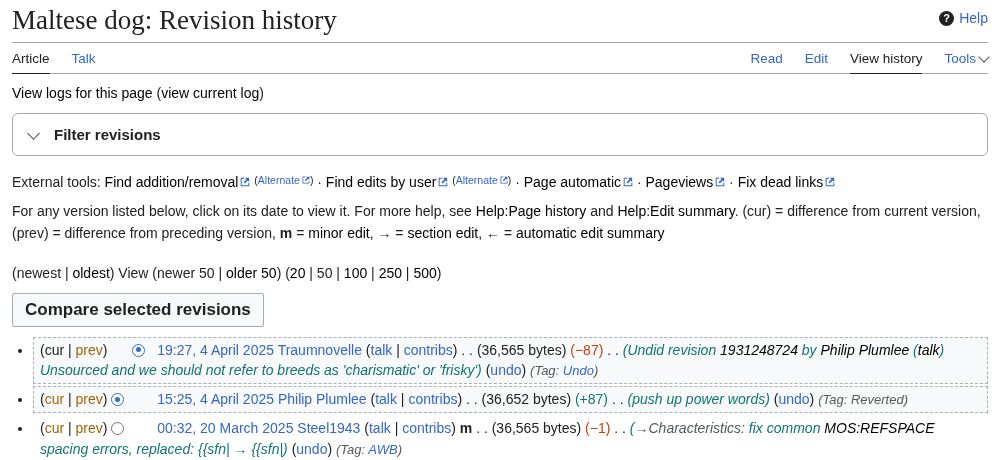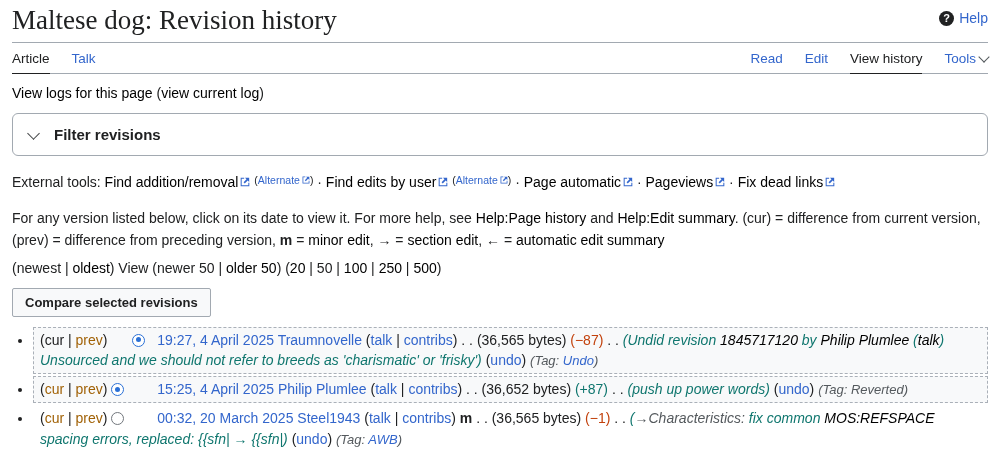--- a/index.html
+++ b/index.html
@@ -18,23 +18,23 @@
   .tabgroup{display:flex;gap:22px;align-items:center;}
   .tab{padding:8px 0 7px;color:#3366cc;cursor:pointer;}
   .tab.active{color:#202122;border-bottom:1px solid #202122;margin-bottom:-1px;cursor:default;}
   .chev{width:7px;height:7px;border-right:1.6px solid #54595d;border-bottom:1.6px solid #54595d;transform:rotate(45deg);display:inline-block;margin:0 0 2px 4px;}
 
   .viewlogs{margin-top:11px;}
   .filterbox{margin-top:12px;border:1px solid #a2a9b1;border-radius:6px;padding:12px 16px;font-weight:bold;font-size:15px;display:flex;align-items:center;gap:16px;cursor:pointer;color:#202122;}
   .filterbox .chev{width:8px;height:8px;border-color:#404244;margin:0 0 3px;}
 
   .exttools{margin-top:15px;}
-  .helppara{margin-top:18px;line-height:1.55;}
-  .pagination{margin-top:8px;}
-  .compare-btn{margin-top:12px;display:inline-block;background:#f8f9fa;border:1px solid #a2a9b1;border-radius:2px;padding:6px 12px;font-weight:bold;font-size:13px;color:#202122;cursor:pointer;font-family:inherit;}
+  .helppara{margin-top:11px;line-height:1.55;}
+  .pagination{margin-top:20px;}
+  .compare-btn{margin-top:12px;display:inline-block;background:#f8f9fa;border:1px solid #a2a9b1;border-radius:2px;padding:6px 12px;font-weight:bold;font-size:17px;color:#202122;cursor:pointer;font-family:inherit;}
 
   
   .seg-plain{color:#202122;}
   .seg-link{color:#000000;}
   .seg-bold{font-weight:bold;}
   .seg-gray{color:#54595d;}
   .seg-small,.seg-smalllink{font-size:10.5px;vertical-align:3px;}
   .seg-smalllink{color:#3366cc;}
   .seg-taglink{color:#3366cc;}
   .extico{margin-left:2px;}
@@ -122,21 +122,21 @@
     <li class="rev selected">
       <span><span>(</span><a class="curprev plain">cur</a><span> | </span><a class="curprev link">prev</a><span>)</span></span>
       <span><span class="rslot"></span><span class="rslot"><span class="radio on"></span></span></span>
       <a>19:27, 4 April 2025</a>
       <a>Traumnovelle</a><span> (</span><a>talk</a><span> | </span><a>contribs</a><span>)</span>
       <span class="minor"></span>
       <span>. .</span>
       <span>(36,565 bytes)</span>
       <span class="diff neg">(−87)</span>
       <span>. .</span>
-      <span class="comment"><span class="seg-plain">(Undid revision </span><a class="seg-link">1845717120</a><span class="seg-plain"> by </span><a class="seg-link">Philip Plumlee</a><span class="seg-plain"> (</span><a class="seg-link">talk</a><span class="seg-plain">) Unsourced and we should not refer to breeds as 'charismatic' or 'frisky')</span></span>
+      <span class="comment"><span class="seg-plain">(Undid revision </span><a class="seg-link">1931248724</a><span class="seg-plain"> by </span><a class="seg-link">Philip Plumlee</a><span class="seg-plain"> (</span><a class="seg-link">talk</a><span class="seg-plain">) Unsourced and we should not refer to breeds as 'charismatic' or 'frisky')</span></span>
       <span><span>(</span><a>undo</a><span>)</span></span>
       <span class="tags"><span class="seg-gray">(Tag: </span><a class="seg-taglink">Undo</a><span class="seg-gray">)</span></span>
     </li>
 
     <li class="rev selected">
       <span><span>(</span><a class="curprev link">cur</a><span> | </span><a class="curprev link">prev</a><span>)</span></span>
       <span><span class="rslot"><span class="radio on"></span></span><span class="rslot"></span></span>
       <a>15:25, 4 April 2025</a>
       <a>Philip Plumlee</a><span> (</span><a>talk</a><span> | </span><a>contribs</a><span>)</span>
       <span class="minor"></span>

